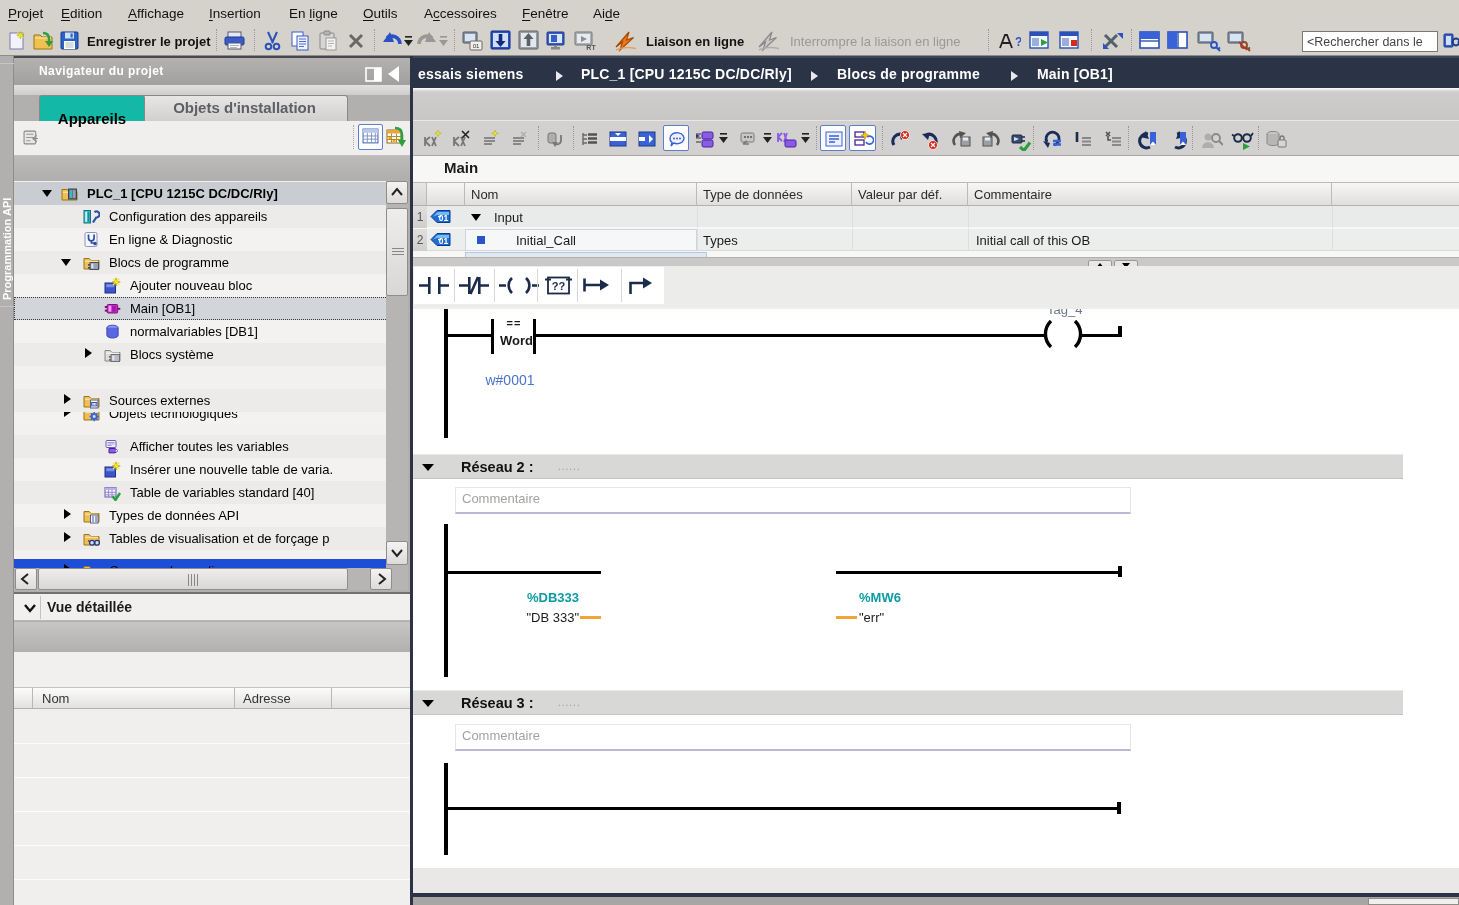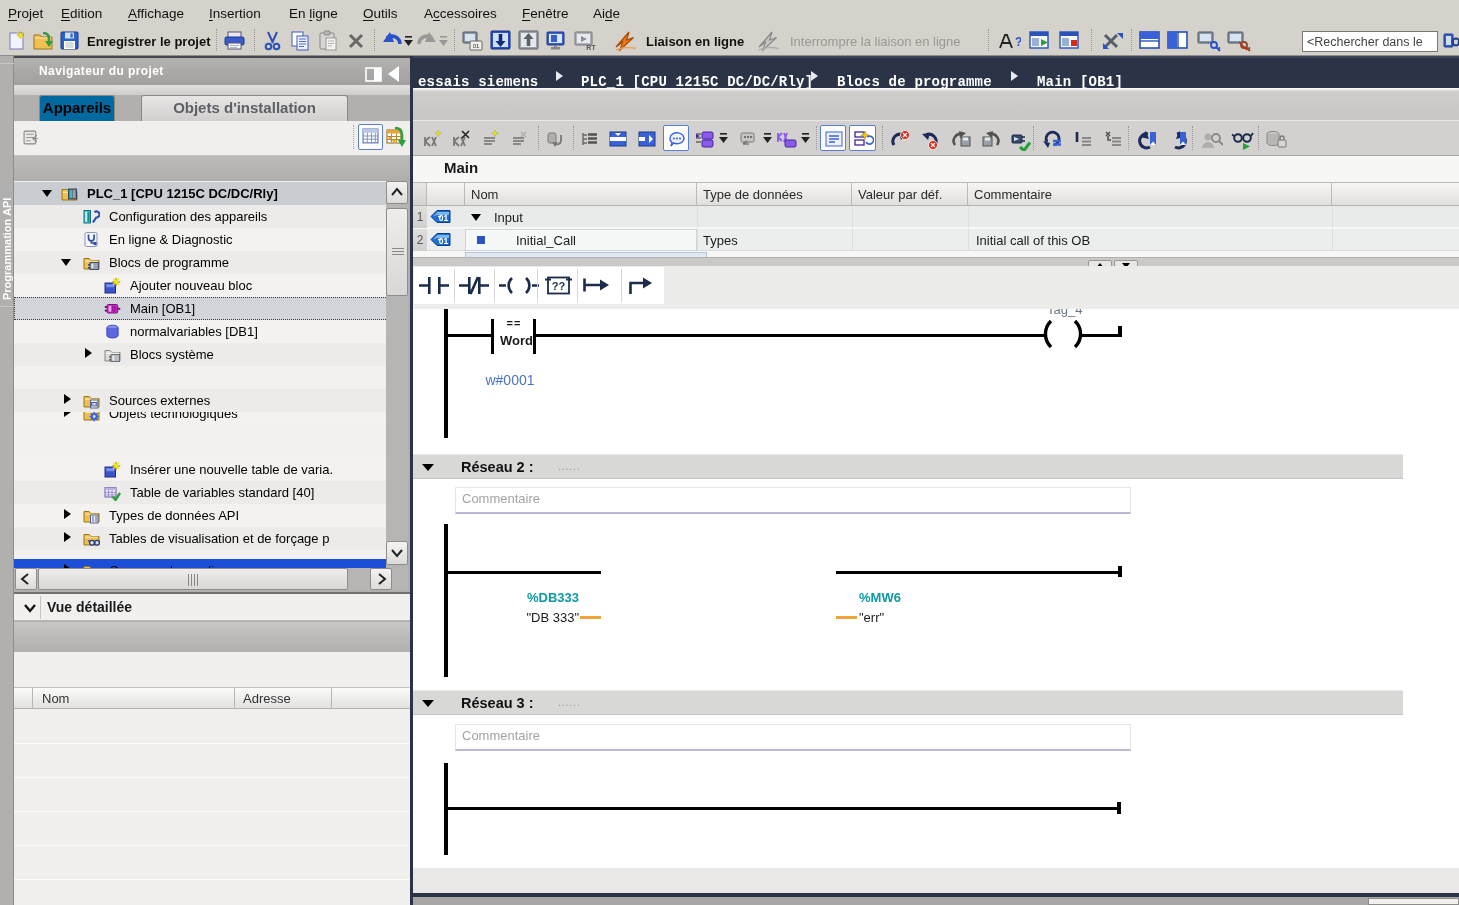--- a/index.html
+++ b/index.html
@@ -32,21 +32,21 @@
 .expr { border-top:5.5px solid transparent; border-bottom:5.5px solid transparent; border-left:7px solid #000; top:5px !important; }
 .ticn16 { position:absolute; top:3px; width:17px; height:17px; }
 
 .sbtn { position:absolute; background:linear-gradient(#f4f3f2,#dcdbda); border:1px solid #8f8d8a; border-radius:2px; color:#222; text-align:center; }
 .sthumb { position:absolute; background:linear-gradient(#eeedec,#d8d7d6); border:1px solid #8f8d8a; border-radius:2px; }
 
 #vd { left:0; top:536px; width:396px; height:313px; }
 
 #ed { left:410px; top:56px; width:1049px; height:849px; background:#fff; border-left:3px solid #2b3447; }
 #crumb { left:0; top:0; width:1046px; height:32px; border-top:2px solid #3e4556; background:#2b3447; color:#fff; font-weight:bold; font-size:14px; letter-spacing:0.2px; }
-#crumb span { position:absolute; top:16px; white-space:nowrap;font-family:Liberation Mono, monospace; }
+#crumb span { position:absolute; top:8px; white-space:nowrap; }
 .carr { position:absolute; top:13px; width:0; height:0; border-top:5px solid transparent; border-bottom:5px solid transparent; border-left:7px solid #e8eaf0; }
 #edtb1 { left:0; top:32px; width:1046px; height:32px; background:linear-gradient(#fdfdfd,#cfcdcb 12%,#c9c7c5); }
 #edtb2 { left:0; top:64px; width:1046px; height:36px; background:#d3d1cf; border-top:1px solid #e8e7e6; border-bottom:1px solid #a9a7a5; }
 
 #itable { left:0; top:100px; width:1046px; height:101px; background:#f7f7f6; }
 .hcell { position:absolute; top:26px; height:24px; background:linear-gradient(#f7f6f5,#e0dfdd); border-right:1px solid #bcbab8; border-top:1px solid #bcbab8; border-bottom:1px solid #b3b1af; font-size:13px; color:#2a2a2a; padding:4px 0 0 6px; }
 .drow { position:absolute; height:22px; background:#eceeee; }
 
 
 #ladder { left:0; top:253px; width:1046px; height:559px; background:#fff; overflow:hidden; }
@@ -246,21 +246,21 @@
  <div class="abs" id="navhdr">
       <span class="t">Navigateur du projet</span>
   <svg style="position:absolute;left:351px;top:9px" width="17" height="15" viewBox="0 0 17 15">
         <rect x="1" y="1" width="15" height="13" fill="none" stroke="#fff" stroke-width="1.6"></rect>
         <rect x="9" y="1" width="7" height="13" fill="#fff"></rect>
       </svg>
   <div style="position:absolute;left:374px;top:8px;width:0;height:0;border-top:8px solid transparent;border-bottom:8px solid transparent;border-right:11px solid #fff"></div>
 </div>
  <div class="abs" style="left:0;top:29px;width:396px;height:10px;background:linear-gradient(#e2e0de,#cfcdcb)"></div>
  <div class="abs" id="tabs">
-   <div class="tab" style="left:25px;width:76px;background:#0369a1;color:#000;padding-top:3px;z-index:2;font-size:15px">Appareils</div>
+   <div class="tab" style="left:25px;width:106px;background:#14b8a6;color:#000;padding-top:14px;z-index:2;font-size:15px">Appareils</div>
    <div class="tab" style="left:127px;width:207px;background:linear-gradient(#e8e6e4,#d2d0ce);color:#5c6066;padding-top:3px;font-size:15px">Objets d'installation</div>
  </div>
  <div class="abs" id="icstrip">
    <svg class="abs" style="left:9px;top:8px" width="17" height="17" viewBox="0 0 16 16">
         <rect x="1" y="2" width="11" height="12" rx="1" fill="#e8e7e6" stroke="#8a8886"></rect>
         <path d="M3 5h7M3 8h7M3 11h4" stroke="#9a9896" stroke-width="1"></path>
         <path d="M9 9l4-3M9 9l4 3M9 9h5" stroke="#8a8886" stroke-width="1"></path>
       </svg>
    <div class="abs" style="left:339px;top:4px;width:1px;height:24px;border-left:1px dotted #aaa8a6"></div>
    <div class="abs" style="left:344px;top:3px;width:25px;height:26px;background:#fdfdfd;border:1px solid #5a7ed0;border-radius:2px">
@@ -379,20 +379,29 @@
 <div class="trow" style="top:208px;background:#ecebe9;">
         <div class="exp expr" style="left:50px"></div>
         <svg class="ticn16" style="left:69px" viewBox="0 0 17 17">
           <path d="M1 4.5 h5.2 l1.8 2 h8 v8.5 H1 z" fill="#f0be56" stroke="#9a7716" stroke-width="1"></path>
           <path d="M2 7.3 h13" stroke="#f9dfa2" stroke-width="1.4"></path>
           <rect x="7.5" y="8" width="7.5" height="8" fill="#f8f8f8" stroke="#55607a"></rect>
           <rect x="8.6" y="10.5" width="5.2" height="3.4" fill="none" stroke="#3a55b8" stroke-width="1"></rect>
           <text x="11.2" y="13.4" font-size="3.6" fill="#3a55b8" text-anchor="middle" font-family="sans-serif">01</text>
         </svg>
         <div class="lbl" style="left:95px;">Sources externes</div>
+      </div>
+<div class="trow" style="top:254px;background:#ecebe9;">
+        <svg class="ticn16" style="left:90px" viewBox="0 0 17 17">
+          <rect x="2" y="2.5" width="10" height="7" rx="1" fill="#f2f2f8" stroke="#6a5aba"></rect>
+          <path d="M3.5 4.5 h7 M3.5 6 h7 M3.5 7.5 h4" stroke="#9a8ad8" stroke-width="0.9"></path>
+          <path d="M5 10.5 h6 l3 2.2 -3 2.2 h-6 z" fill="#8a5ae8" stroke="#44249a"></path>
+          <circle cx="12.6" cy="12.7" r="0.9" fill="#fff"></circle>
+        </svg>
+        <div class="lbl" style="left:116px;">Afficher toutes les variables</div>
       </div>
 <div class="trow" style="top:277px;background:#f3f2f0;">
         <svg class="ticn16" style="left:90px" viewBox="0 0 17 17">
           <rect x="1" y="6" width="10.5" height="10" fill="#3a55cc" stroke="#1f2f86"></rect>
           <rect x="2.2" y="7.2" width="8.1" height="3" fill="#7a90e8"></rect>
           <path d="M12.2 0.8 l1.1 3 3 1.1 -3 1.1 -1.1 3 -1.1 -3 -3 -1.1 3 -1.1 z" fill="#f2e42c" stroke="#a89a00" stroke-width="0.6"></path>
           <path d="M9.2 1.6 l6 6.6 M15.4 1.4 l-6.4 6.6" stroke="#f2e42c" stroke-width="1.1"></path>
         </svg>
         <div class="lbl" style="left:116px;">Insérer une nouvelle table de varia.</div>
       </div>

